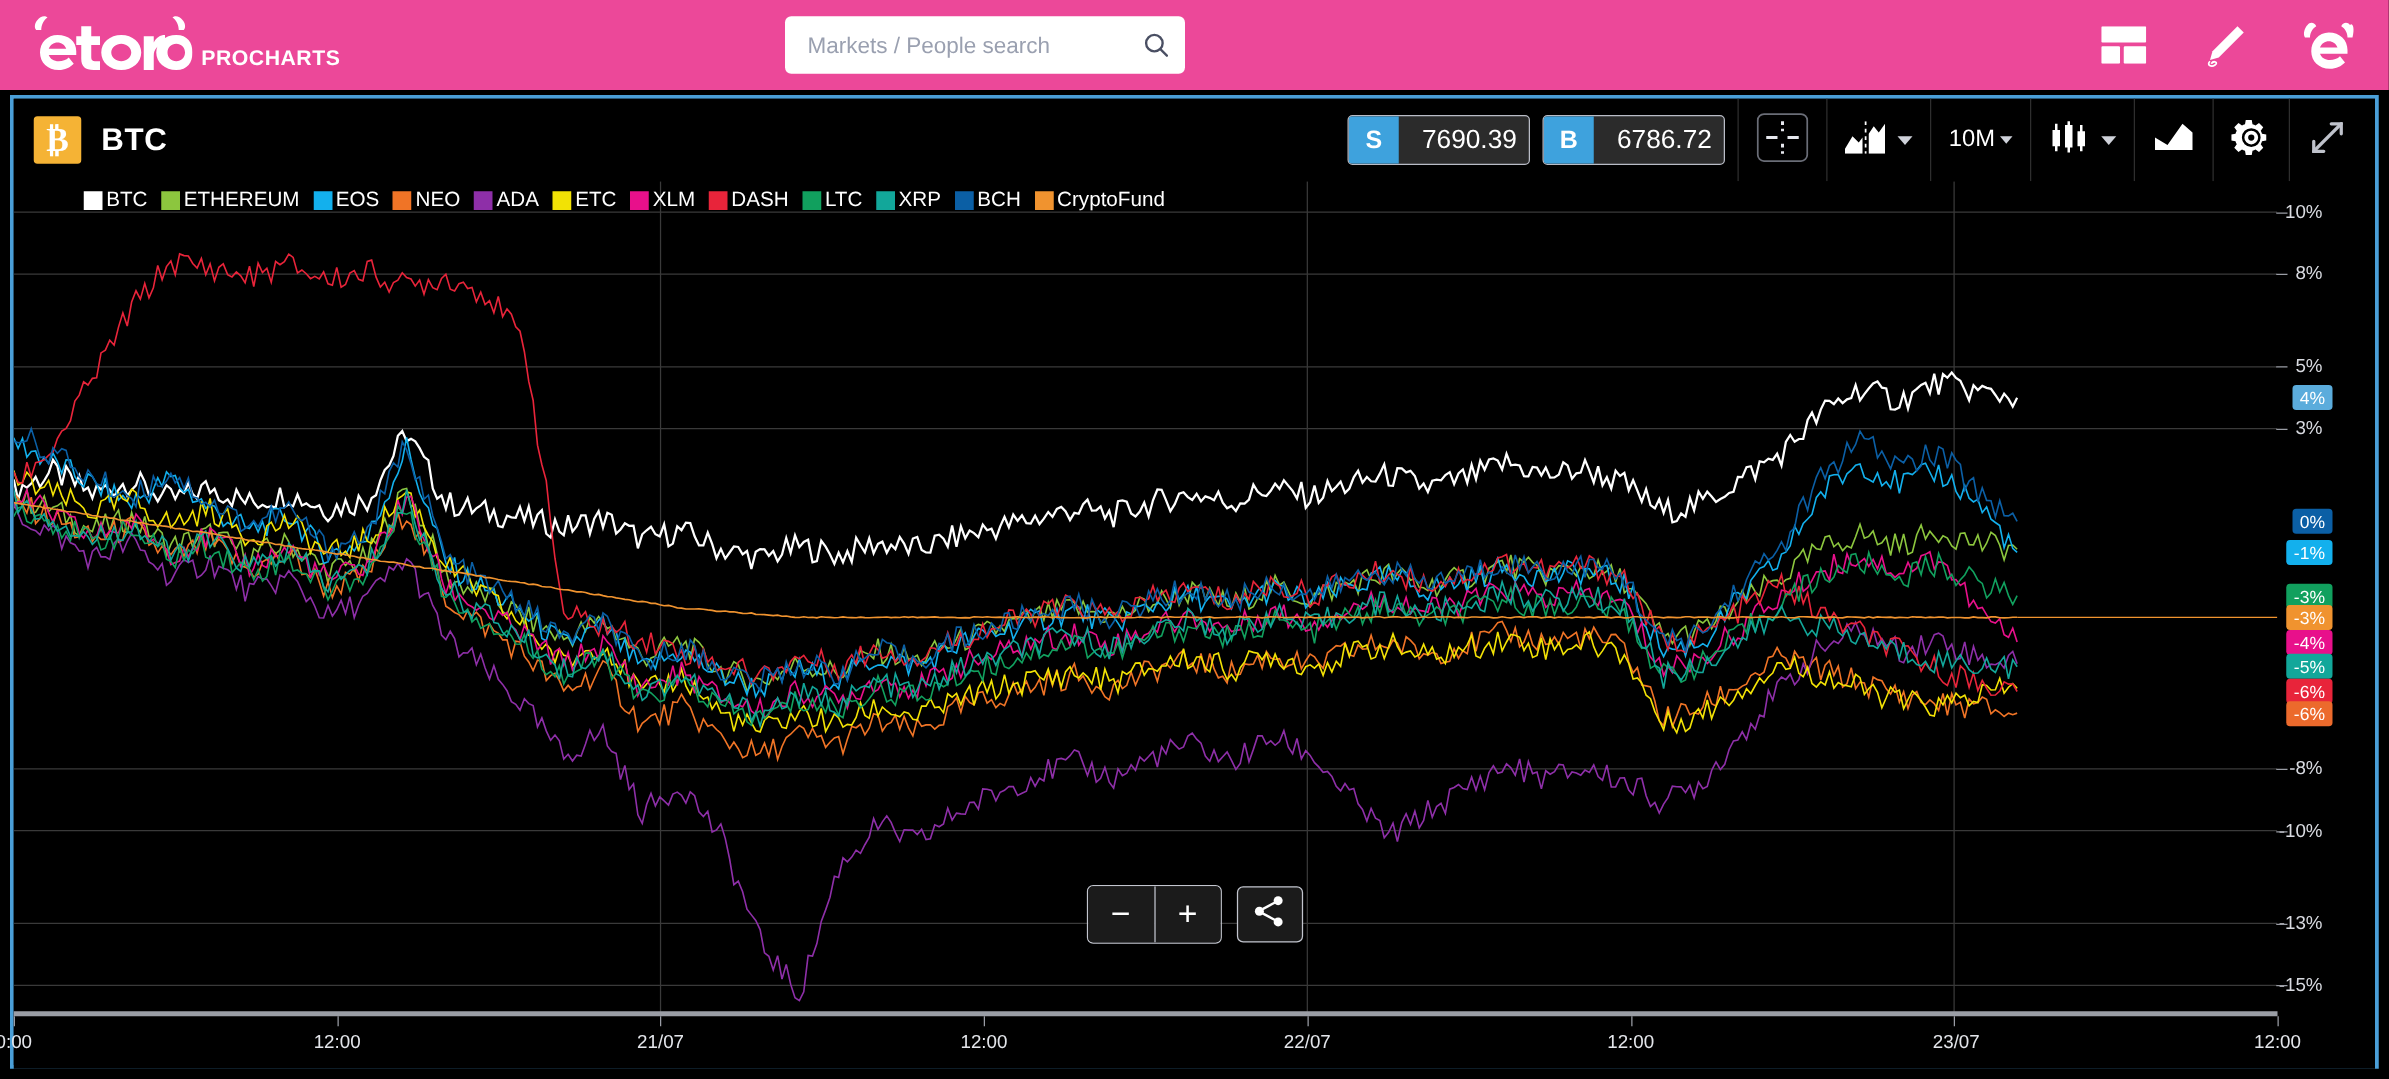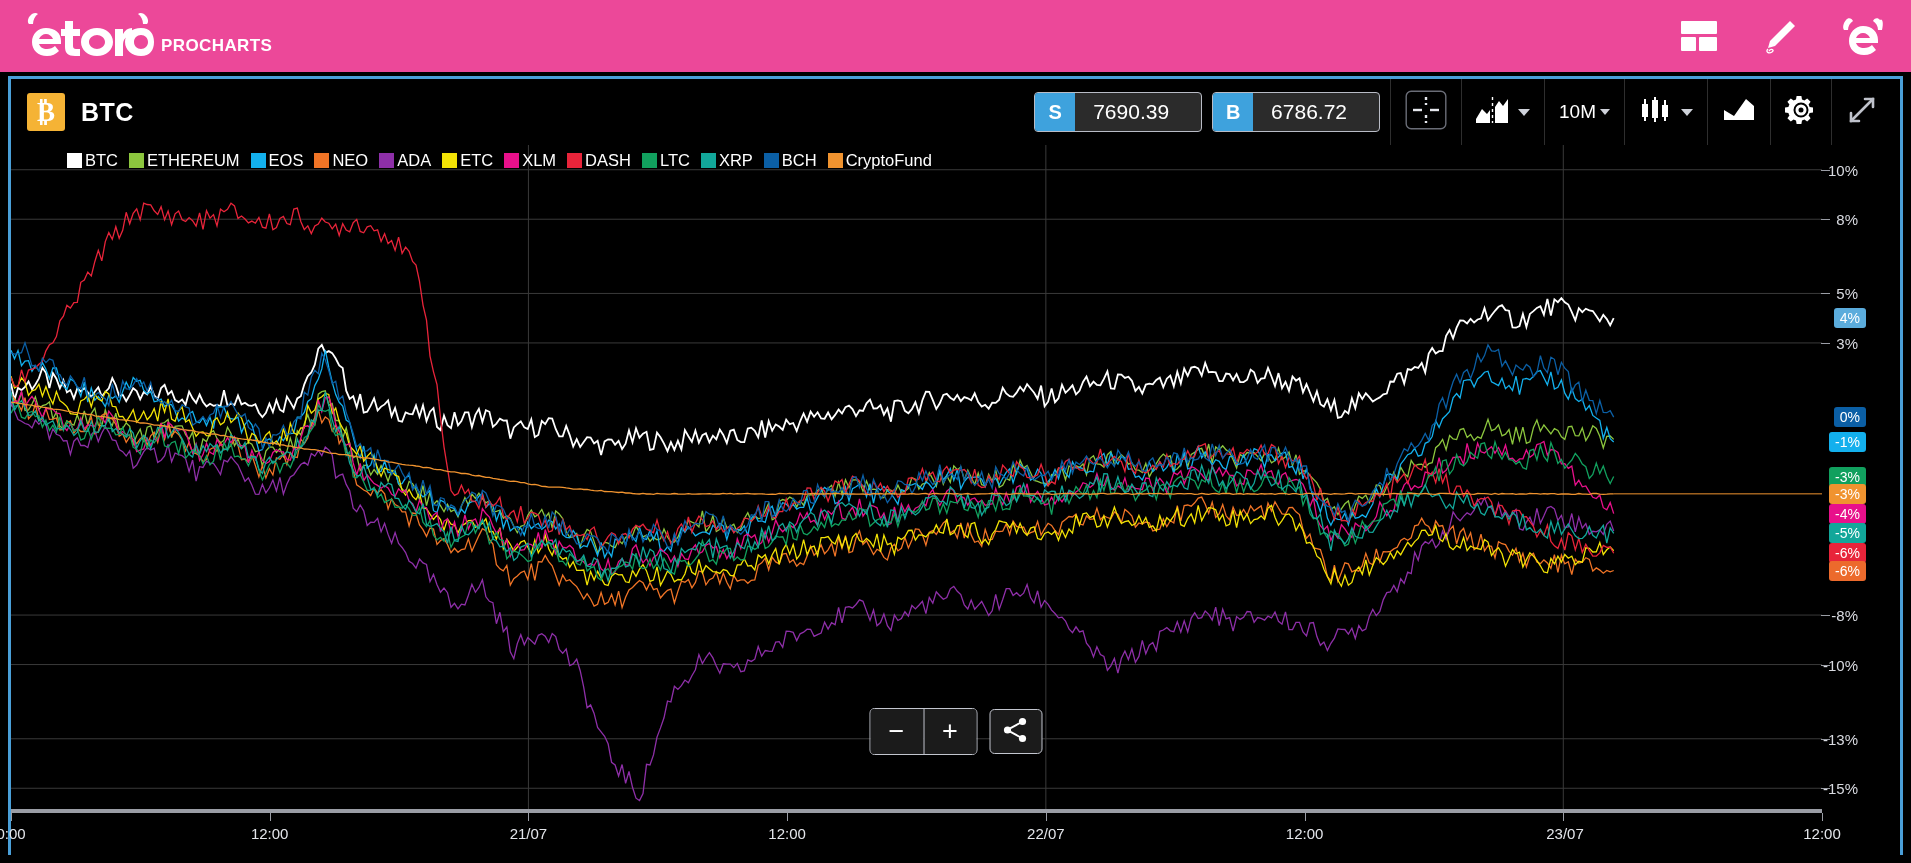--- a/index.html
+++ b/index.html
@@ -64,21 +64,21 @@
   .pricepill {
     display: flex; align-items: center; height: 40px; align-self: center;
     background: #2b2b2b; border: 1px solid #b9bcc6; border-radius: 4px;
     margin-right: 10px; overflow: hidden;
   }
   .pricepill .pp-tag {
     background: #3ea2dd; color: #fff; font-size: 20px; font-weight: bold;
     width: 40px; height: 100%; display:flex; align-items:center; justify-content:center;
   }
   .pricepill .pp-val {
-    color: #fff; font-size: 21px; padding: 0 32px 0 18px; min-width: 104px;
+    color: #fff; font-size: 21px; padding: 0 9px 0 18px; min-width: 104px;
     text-align: center;
   }
   .tbcell {
     border-left: 1px solid #2e2e2e;
     display: flex; align-items: center; justify-content: center;
     padding: 0 14px; cursor: pointer; height: 100%;
   }
   .caret { width:0;height:0;border-left:6px solid transparent;border-right:6px solid transparent;
            border-top:7px solid #cfd2da; margin-left: 8px; }
   .caret.sm { border-left-width:5px;border-right-width:5px;border-top-width:6px; margin-left:4px;}
@@ -148,20 +148,29 @@
           <path d="M43 10 L51 10 L51 18 L58 18 L58 25 L51 25 L51 35 C51 37 52 38 54 38 L58 38 L58 45 L53 45 C46 45 43 42 43 36 L43 25 L39 25 L39 18 L43 18 Z"></path>
           <path d="M75 17 C66 17 59 23 59 31 C59 39 66 45 75 45 C84 45 91 39 91 31 C91 23 84 17 75 17 Z M75 24 C79 24 83 27 83 31 C83 35 79 38 75 38 C71 38 67 35 67 31 C67 27 71 24 75 24 Z"></path>
           <path d="M93 18 L101 18 L101 23 C103 19 106 17 110 17 L110 25 C104 25 101 28 101 34 L101 45 L93 45 Z"></path>
           <path d="M119 17 C110 17 103 23 103 31 C103 39 110 45 119 45 C128 45 132 39 132 31 C132 23 128 17 119 17 Z M119 24 C123 24 126 27 126 31 C126 35 123 38 119 38 C115 38 112 35 112 31 C112 27 115 24 119 24 Z"></path>
         </g>
       </svg>
     </span>
     <span id="procharts">PROCHARTS</span>
   </div>
 
+  <div id="searchwrap">
+    <input id="searchinput" type="text" placeholder="Markets / People search" style="">
+    <span id="search-icon">
+      <svg width="24" height="24" viewBox="0 0 24 24" fill="none" stroke="#4a4f63" stroke-width="1.9">
+        <circle cx="10.5" cy="10.5" r="6.6"></circle>
+          <line x1="15.3" y1="15.3" x2="20.5" y2="20.5" stroke-linecap="round"></line>
+      </svg>
+    </span>
+  </div>
 
   <div id="navright">
     <span class="navicon">
       <svg width="36" height="30" viewBox="0 0 36 30" fill="#ffffff">
         <rect x="0" y="0" width="36" height="13" rx="1"></rect>
         <rect x="0" y="16" width="15" height="14" rx="1"></rect>
         <rect x="18" y="16" width="18" height="14" rx="1"></rect>
       </svg>
     </span>
     <span class="navicon">

